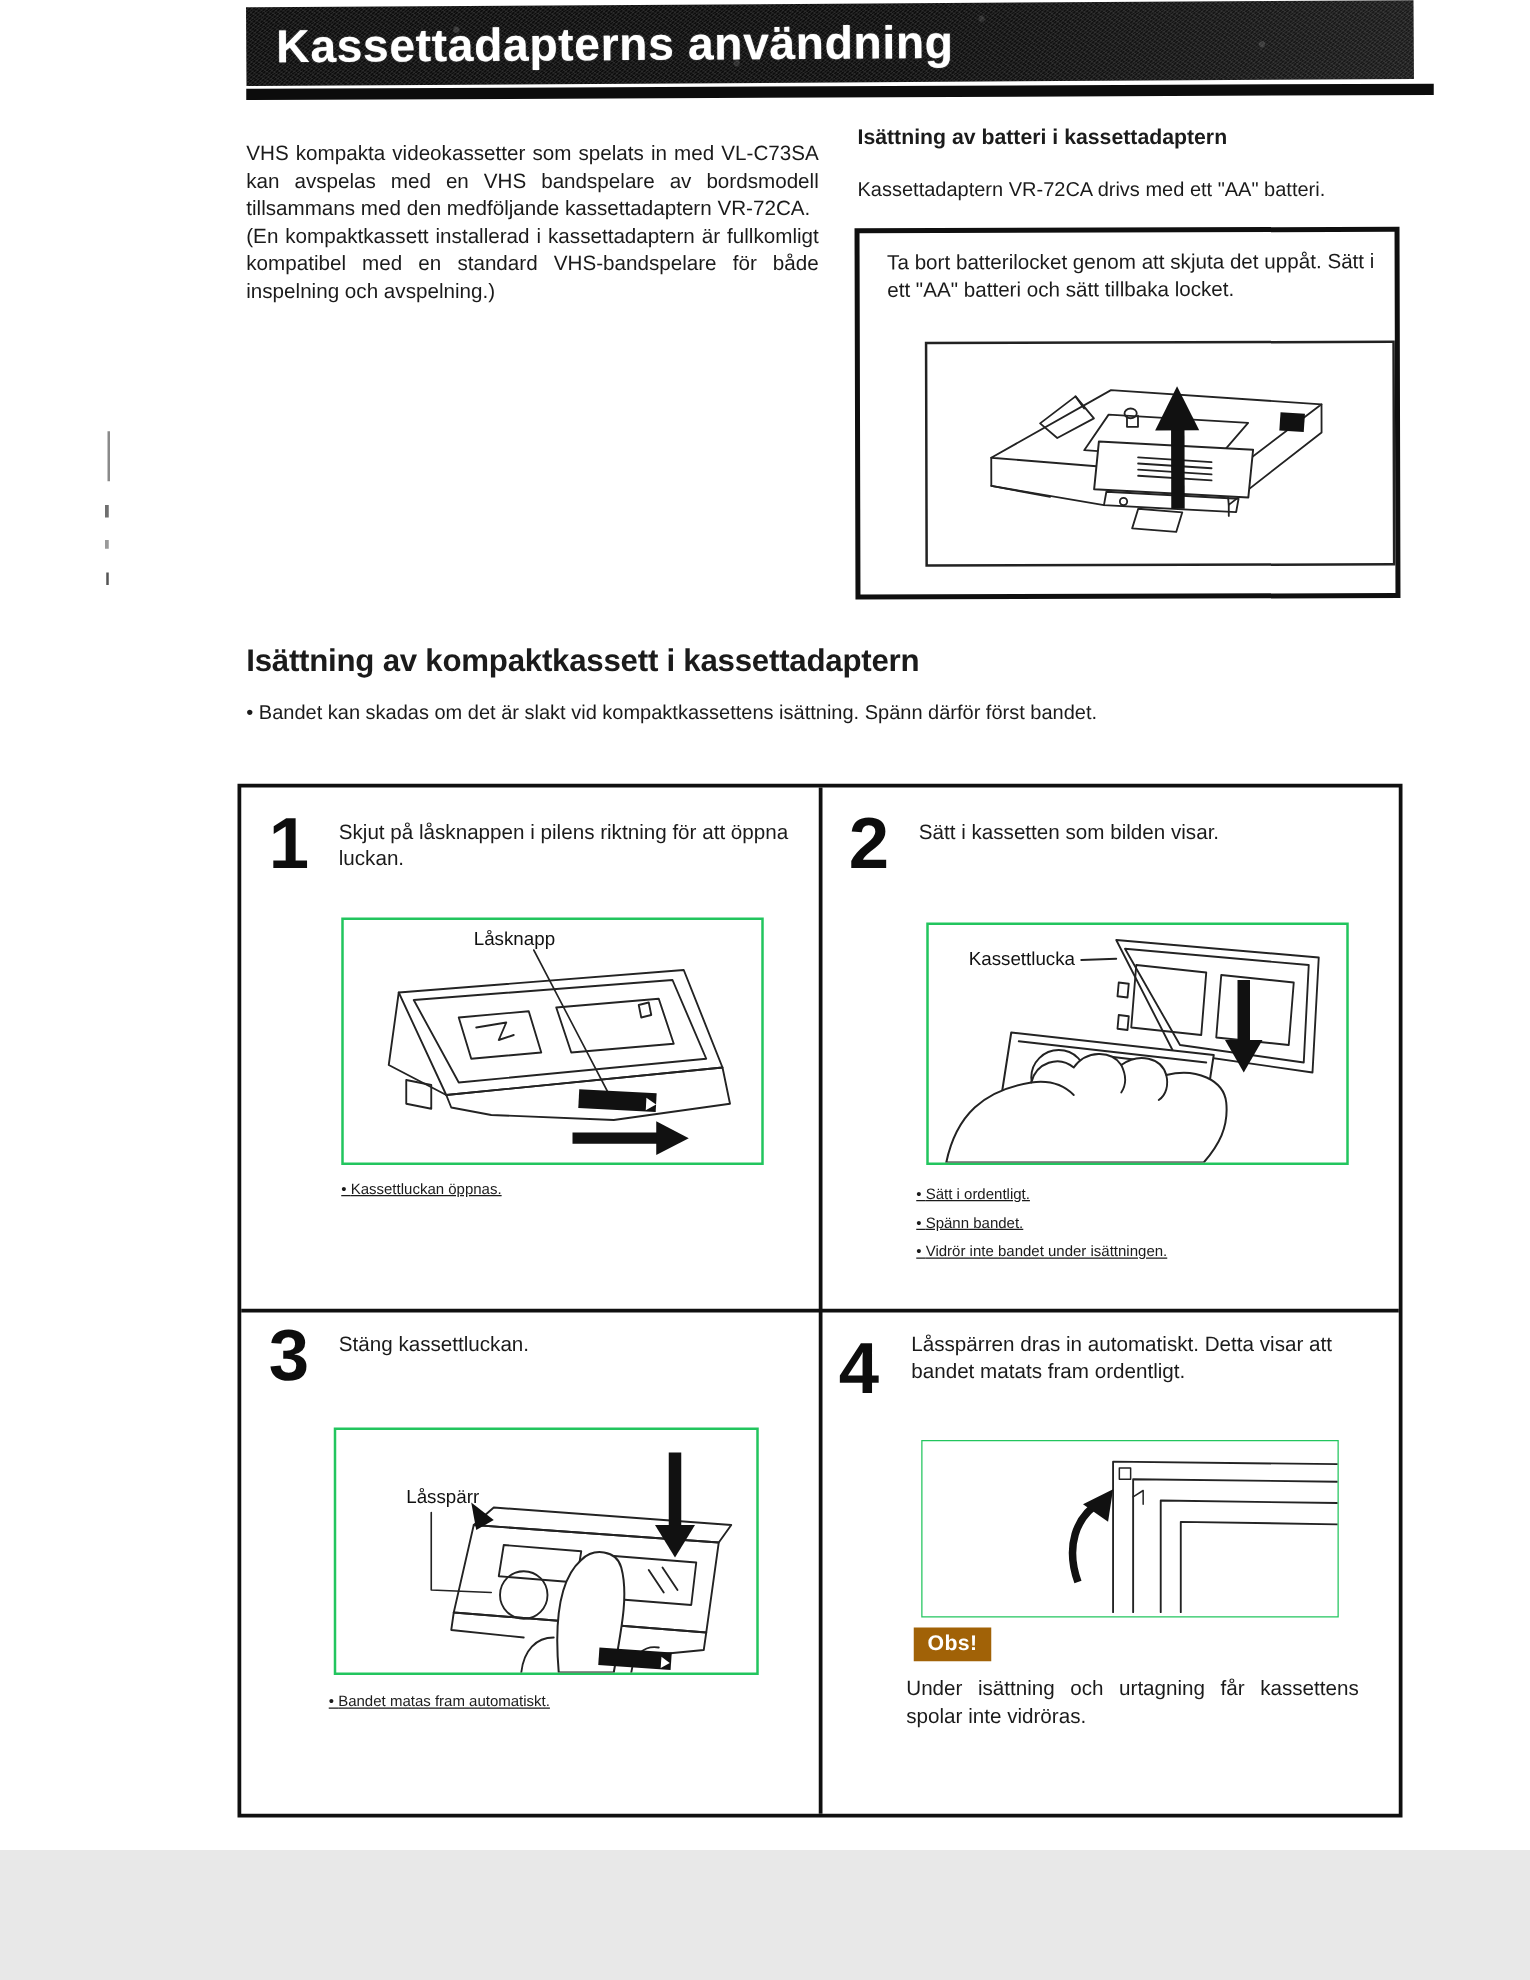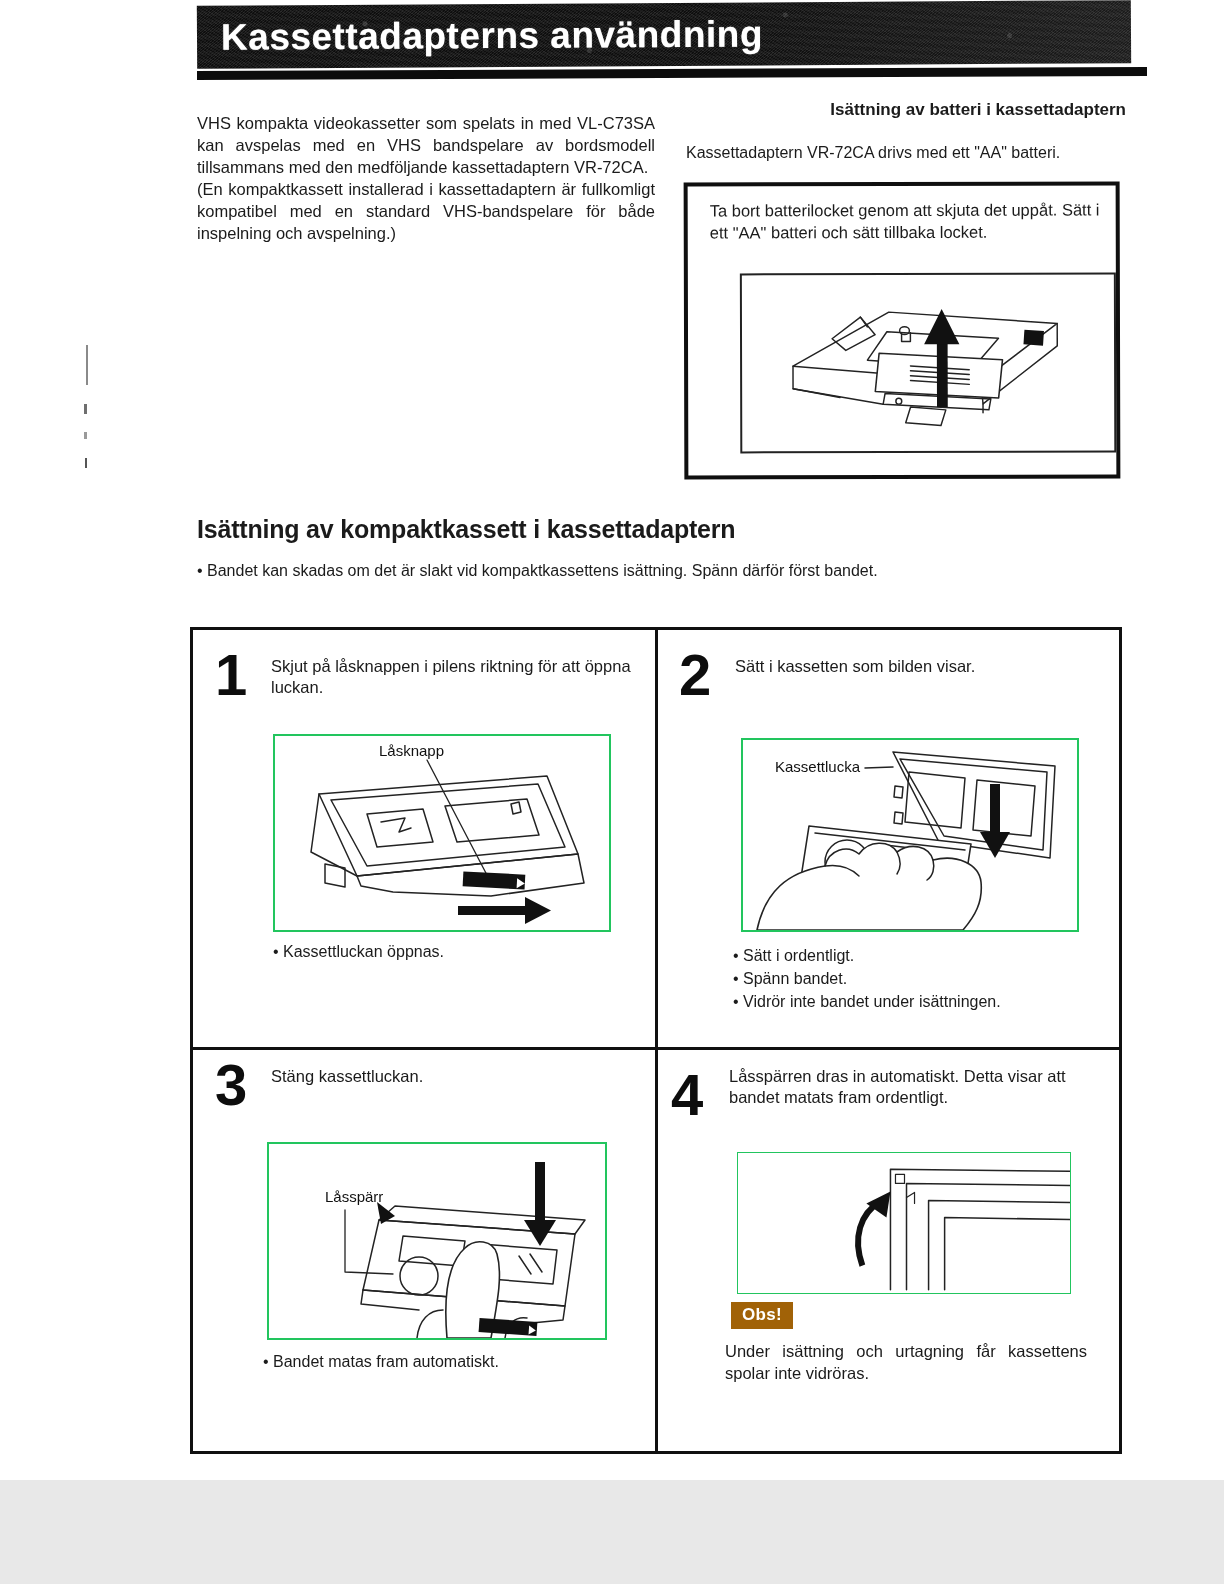--- a/index.html
+++ b/index.html
@@ -29,21 +29,21 @@
   }
   .banner-underline{
     position:absolute;left:197px;top:69px;width:950px;height:9px;
     background:#0c0c0c;transform:rotate(-0.25deg);
   }
   
   .intro-left{position:absolute;left:197px;top:112px;width:458px;
     font-size:16.5px;line-height:22px;text-align:justify;}
   .intro-left p{margin:0;}
   .battery-heading{position:absolute;left:686px;top:100px;width:440px;
-    font-size:17px;font-weight:700;margin:0;text-align:right;}
+    font-size:17px;font-weight:700;margin:0;}
   .battery-body{position:absolute;left:686px;top:144px;width:440px;
     font-size:16px;margin:0;}
   
   .battery-box{
     position:absolute;left:684px;top:182px;width:436px;height:297px;
     border:4px solid #0f0f0f;box-sizing:border-box;transform:rotate(-0.15deg);
   }
   .battery-note{margin:13px 14px 0 22px;font-size:16.5px;line-height:22px;width:398px;}
   .battery-fig{
     position:absolute;left:52px;top:87px;width:376px;height:180px;
@@ -61,21 +61,21 @@
     position:absolute;left:190px;top:627px;width:932px;height:827px;
     border:3px solid #101010;box-sizing:border-box;
   }
   .vdiv{position:absolute;left:462px;top:0;width:3px;height:100%;background:#101010;}
   .hdiv{position:absolute;left:0;top:417px;width:100%;height:3px;background:#101010;}
   .step-number{position:absolute;font-size:58px;font-weight:700;line-height:1;
     letter-spacing:-2px;color:#0d0d0d;}
   .step-text{position:absolute;font-size:16.5px;line-height:21px;margin:0;}
   .fig{position:absolute;border:2px solid #22c55e;box-sizing:border-box;background:#fff;}
   .fig svg{display:block;width:100%;height:100%;}
-  .caption{position:absolute;font-size:16px;line-height:23px;margin:0;}
+  .caption{position:absolute;font-size:12px;line-height:23px;margin:0;text-decoration:underline;}
   .obs-badge{
     position:absolute;background:#a16207;color:#fff;font-size:17px;font-weight:700;
     padding:3px 11px 4px 11px;letter-spacing:.3px;
   }
   .obs-text{position:absolute;font-size:16.5px;line-height:22px;margin:0;text-align:justify;}
   
   .footer-lang{
     position:absolute;left:146px;top:1496px;border:2px solid #1b1b1b;
     font-size:14px;font-weight:700;padding:1px 5px 2px 19px;letter-spacing:.5px;
   }

